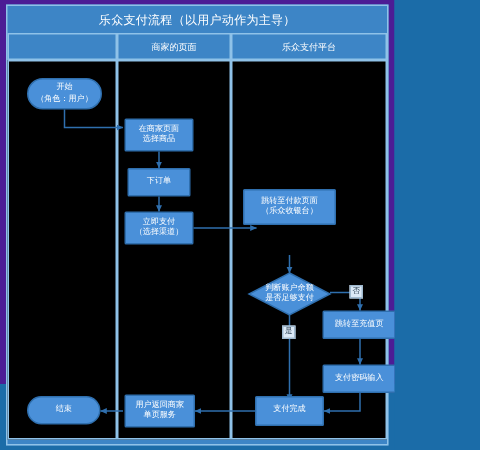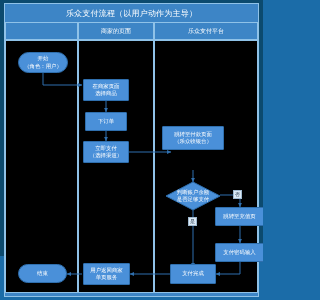--- a/index.html
+++ b/index.html
@@ -11,21 +11,21 @@
     width: 263px;
     height: 300px;
     overflow: hidden;
     font-family: "DejaVu Sans", "Liberation Sans", sans-serif;
   }
 
   #canvas {
     position: relative;
     width: 263px;
     height: 256px;
-    background: #0c4a6e;
+    background: #4c1d95;
     box-sizing: border-box;
   }
 
   
   .frame {
     position: absolute;
     left: 4px;
     top: 3px;
     width: 255px;
     height: 294px;

